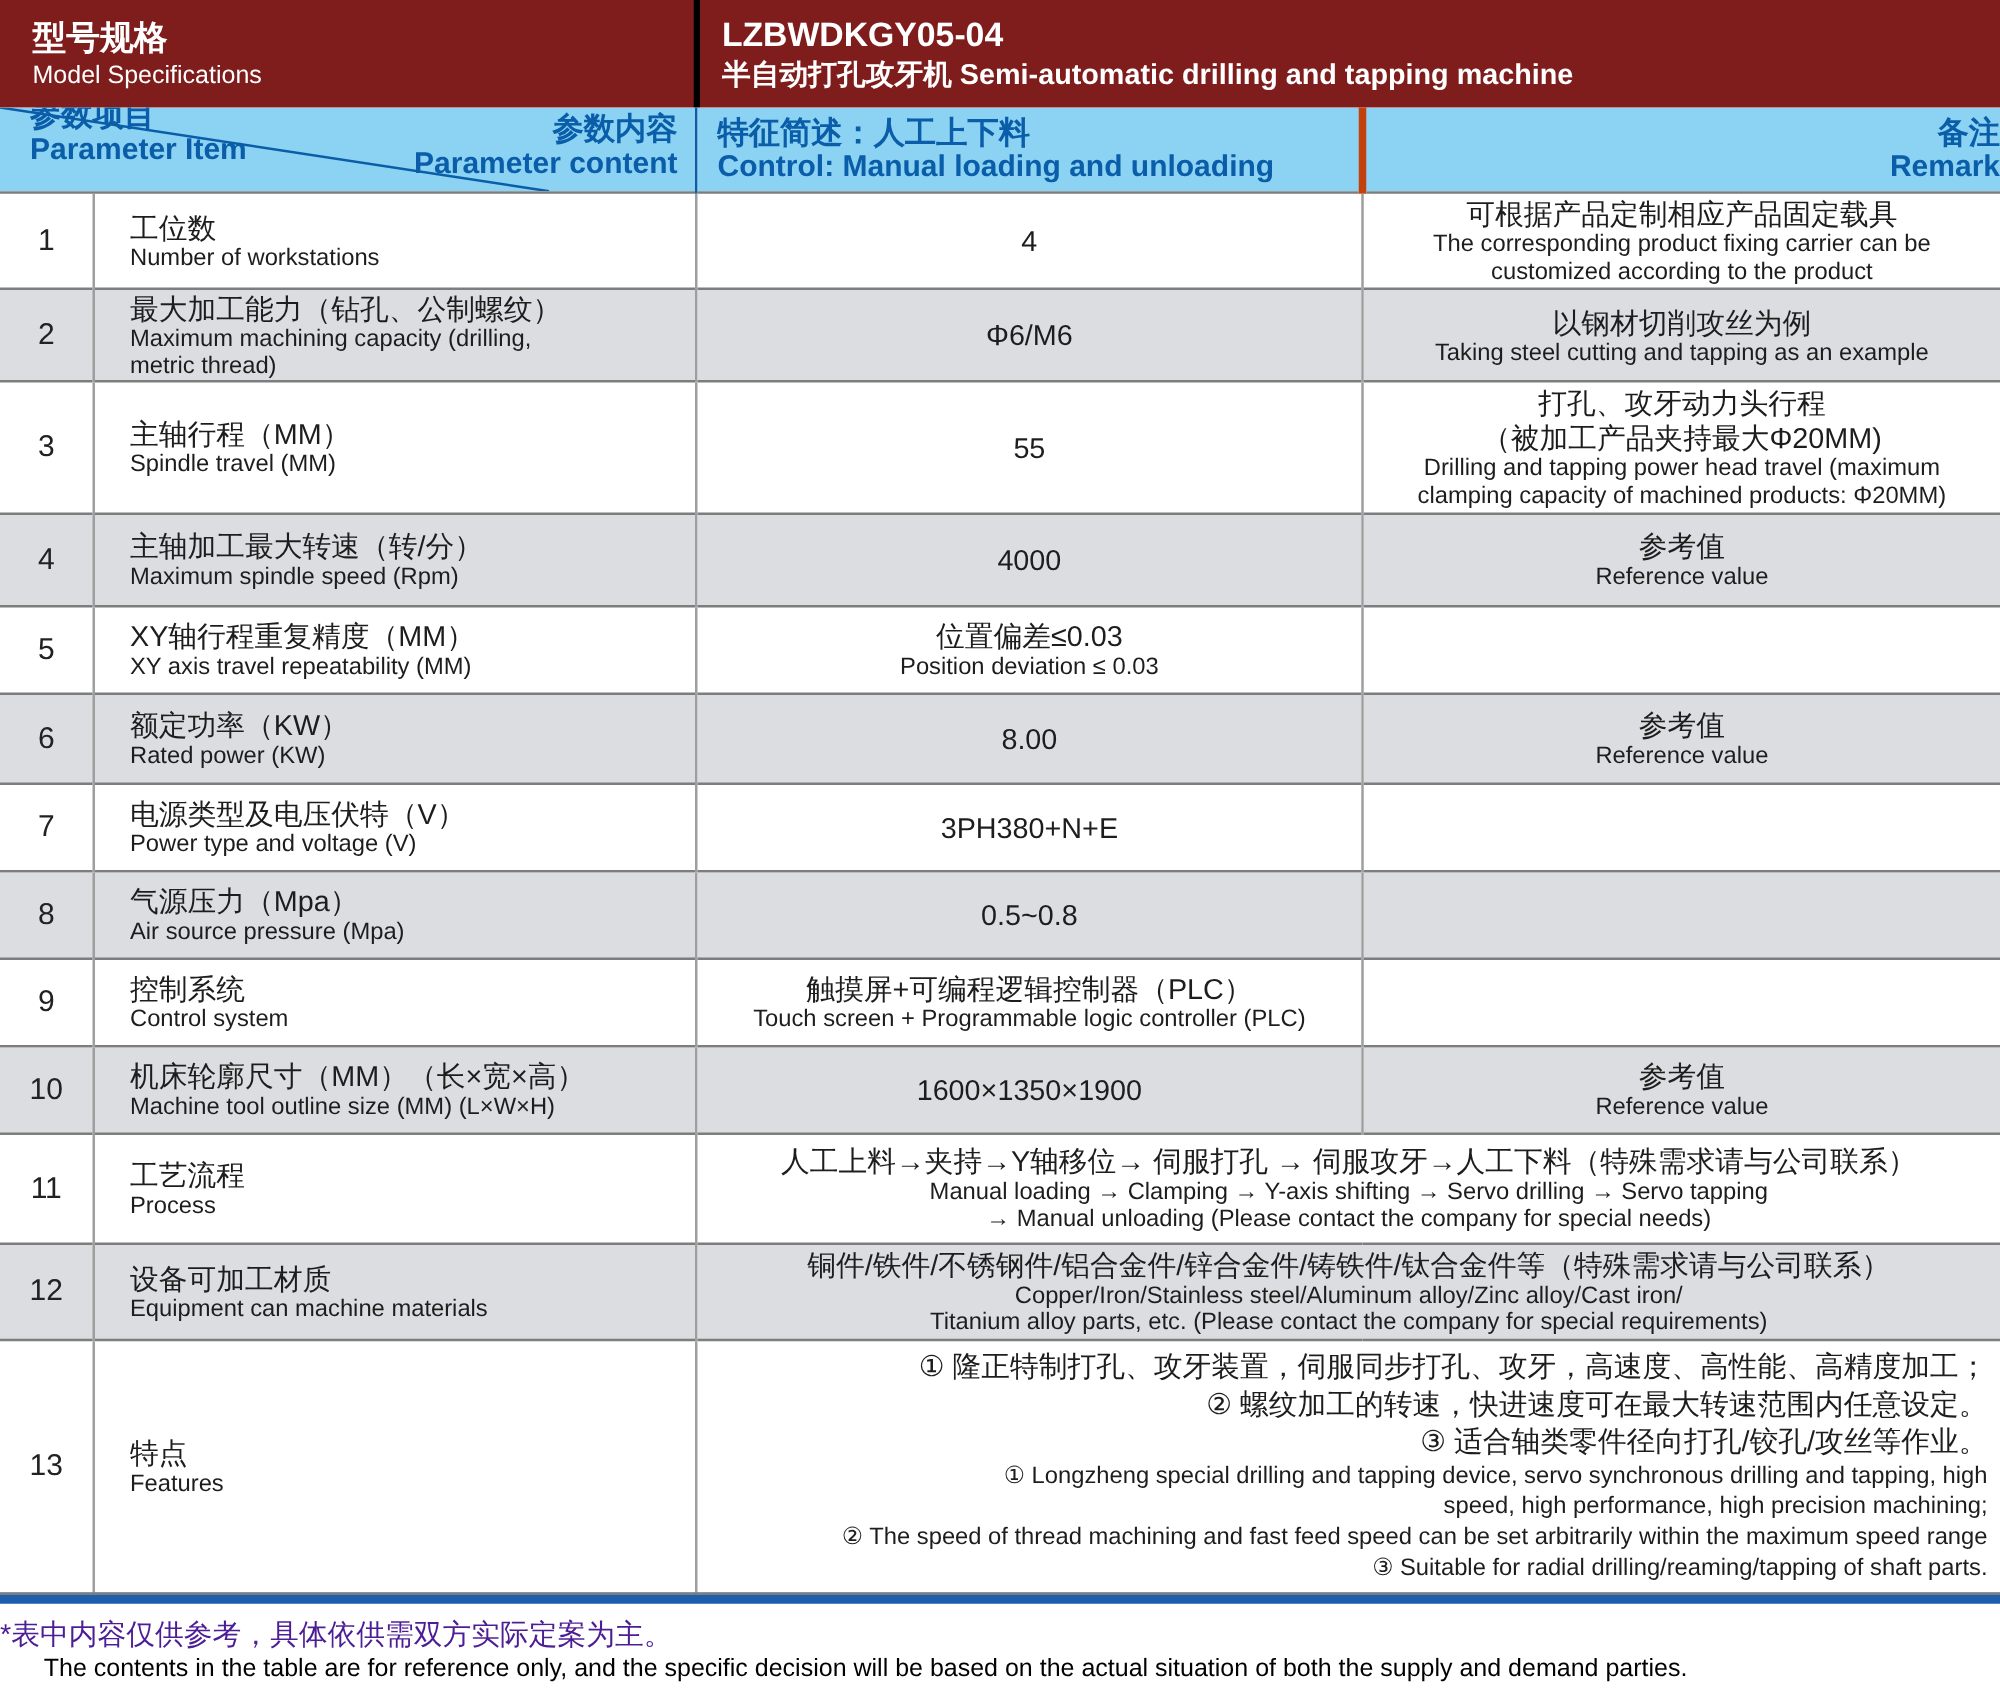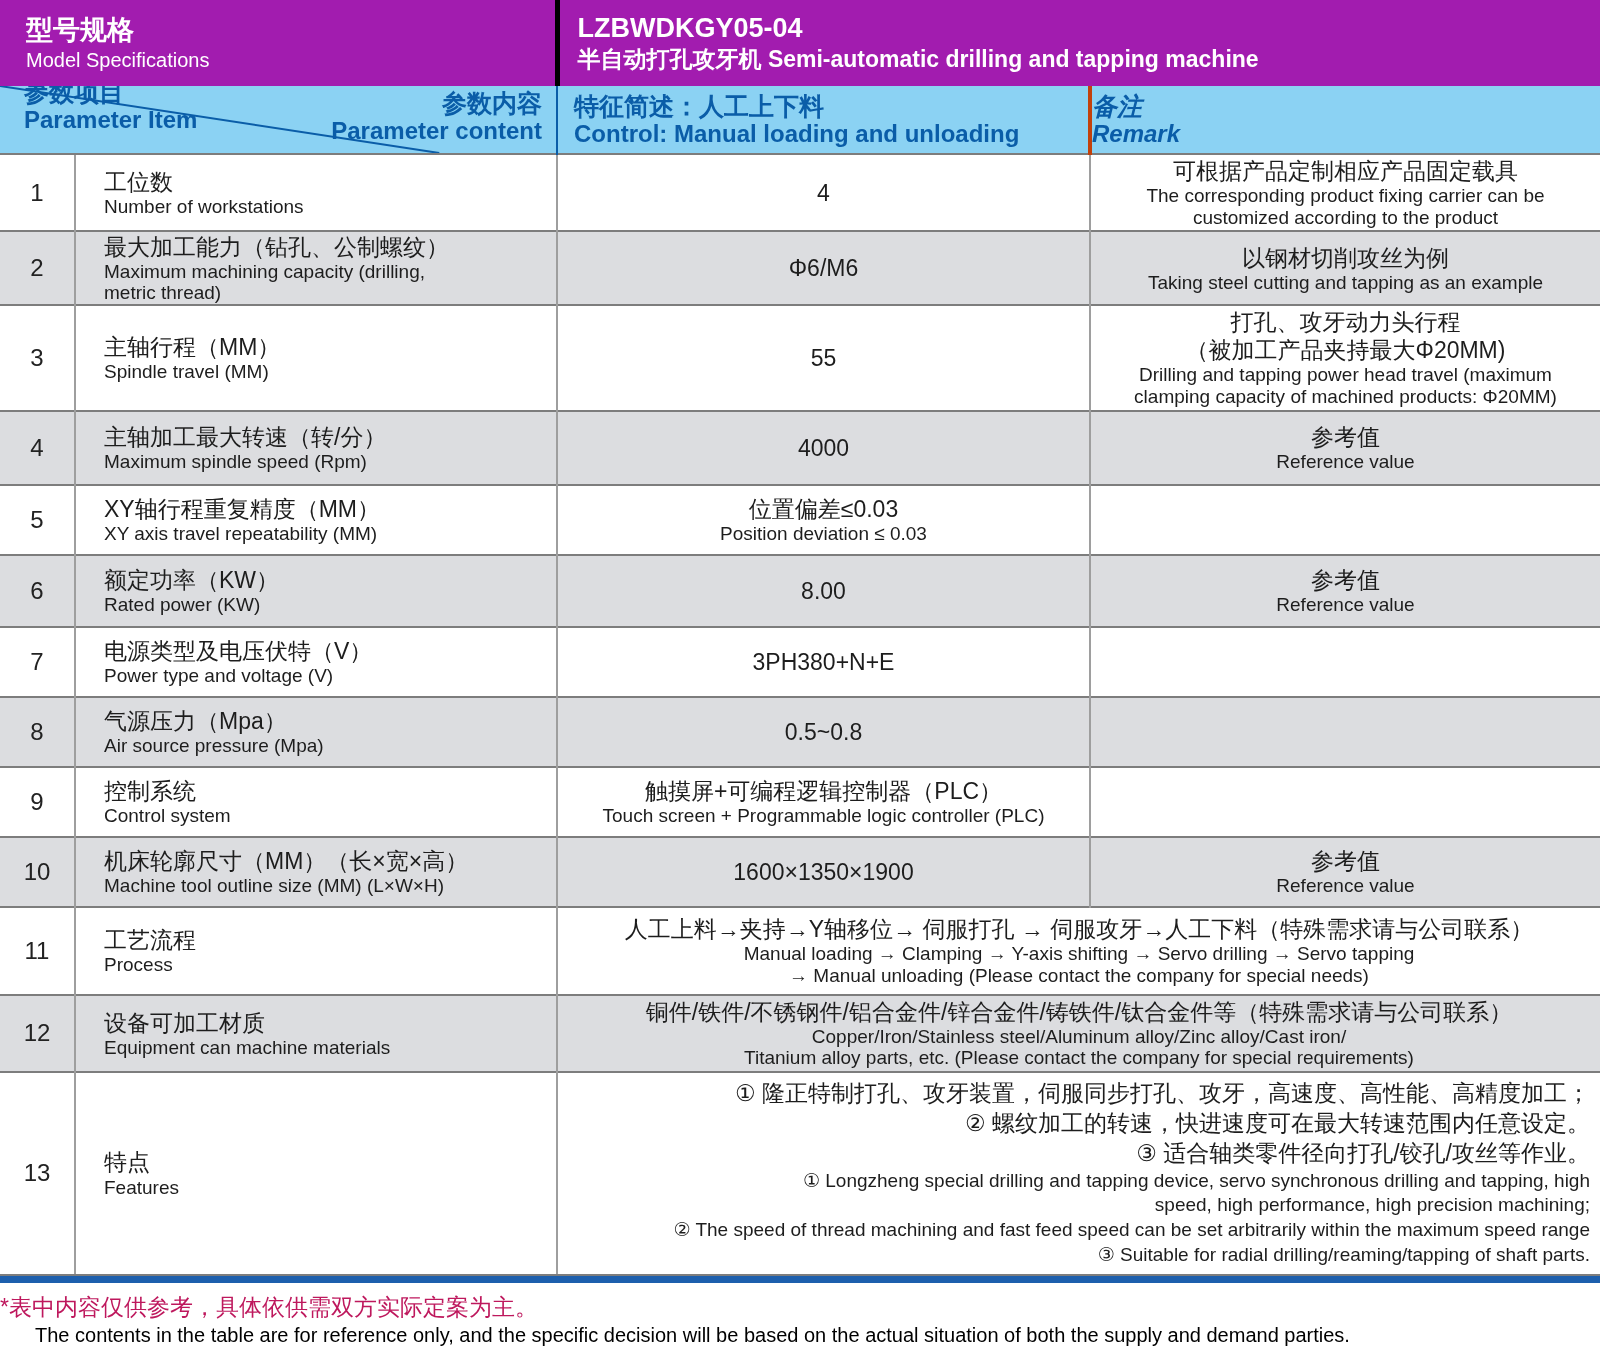--- a/index.html
+++ b/index.html
@@ -6,39 +6,39 @@
   body{
     width:1600px;height:1350px;overflow:hidden;background:#ffffff;
     font-family:"Liberation Sans","DejaVu Sans",sans-serif;
     color:#1d1d1d;
   }
   table.spec{border-collapse:collapse;table-layout:fixed;width:1600px;}
   td{padding:0;vertical-align:middle;overflow:hidden;}
 
   
   tr.hdr1{height:86px;}
-  tr.hdr1 td{background:#a21caf;color:#ffffff;}
+  tr.hdr1 td{background:#7f1d1d;color:#ffffff;}
   td.hdr1-left{padding-left:26px;}
   td.hdr1-right{padding-left:18px;border-left:5px solid #000000;}
   .h1-zh{font-size:27px;font-weight:bold;line-height:1.25;}
   .h1-en{font-size:20px;line-height:1.2;}
   .h1-code{font-size:27px;font-weight:bold;line-height:1.2;}
   .h1-name{font-size:23px;font-weight:bold;line-height:1.25;}
 
   
   tr.hdr2{height:68px;}
   tr.hdr2 td{background:#8bd2f3;color:#0a5da8;}
   td.diag{position:relative;}
   .diag-svg{position:absolute;left:0;top:0;width:100%;height:100%;}
   .diag-tr{position:absolute;top:3px;right:14px;text-align:right;line-height:1.05;}
   .diag-bl{position:absolute;bottom:20px;left:24px;text-align:left;line-height:1.05;}
   .h2-zh{font-size:25px;font-weight:bold;line-height:1.15;}
   .h2-en{font-size:24px;font-weight:bold;line-height:1.1;}
   td.hdr2-feat{padding-left:16px;border-left:2px solid #0a5da8;}
-  td.hdr2-rem{text-align:left;border-left:4px solid #c2410c;font-style:italic;}
+  td.hdr2-rem{text-align:right;border-left:6px solid #c2410c;}
 
   
   tr.brow td{border-top:2px solid #7d7d7d;background:#ffffff;}
   tr.brow.alt td{background:#dcdde0;}
   td.vline{border-left:2px solid #9e9e9e;}
   td.num{text-align:center;font-size:24px;color:#222222;}
   td.item{padding-left:28px;padding-right:6px;}
   td.val,td.rem{text-align:center;padding:2px 8px;}
   td.feat{ text-align:right;padding:6px 10px 6px 14px;margin-top:24px;}
   .zh{font-size:23px;line-height:1.22;white-space:pre-line;}
@@ -48,21 +48,21 @@
 
   tr.r1{height:69px;}  tr.r2{height:74px;}  tr.r3{height:94px;}
   tr.r4{height:74px;}  tr.r5{height:70px;}  tr.r6{height:72px;}
   tr.r7{height:70px;}  tr.r8{height:70px;}  tr.r9{height:70px;}
   tr.r10{height:70px;} tr.r11{height:88px;margin-left:16px;} tr.r12{height:76px;}
   tr.r13{height:200px;}
 
   
   .bottom-bar{width:1600px;height:7px;background:#1d5fad;border-top:2px solid #7d7d7d;}
   .footnote{margin-top:10px;}
-  .fn-zh{font-size:23px;line-height:1.3;color:#be185d;}
+  .fn-zh{font-size:23px;line-height:1.3;color:#4c1d95;}
   .fn-en{font-size:20px;line-height:1.35;color:#000000;padding-left:35px;}
 </style>
 </head>
 <body>
 
 <table class="spec">
   <colgroup>
     <col style="width:75px">
       <col style="width:482px">
       <col style="width:533px">

